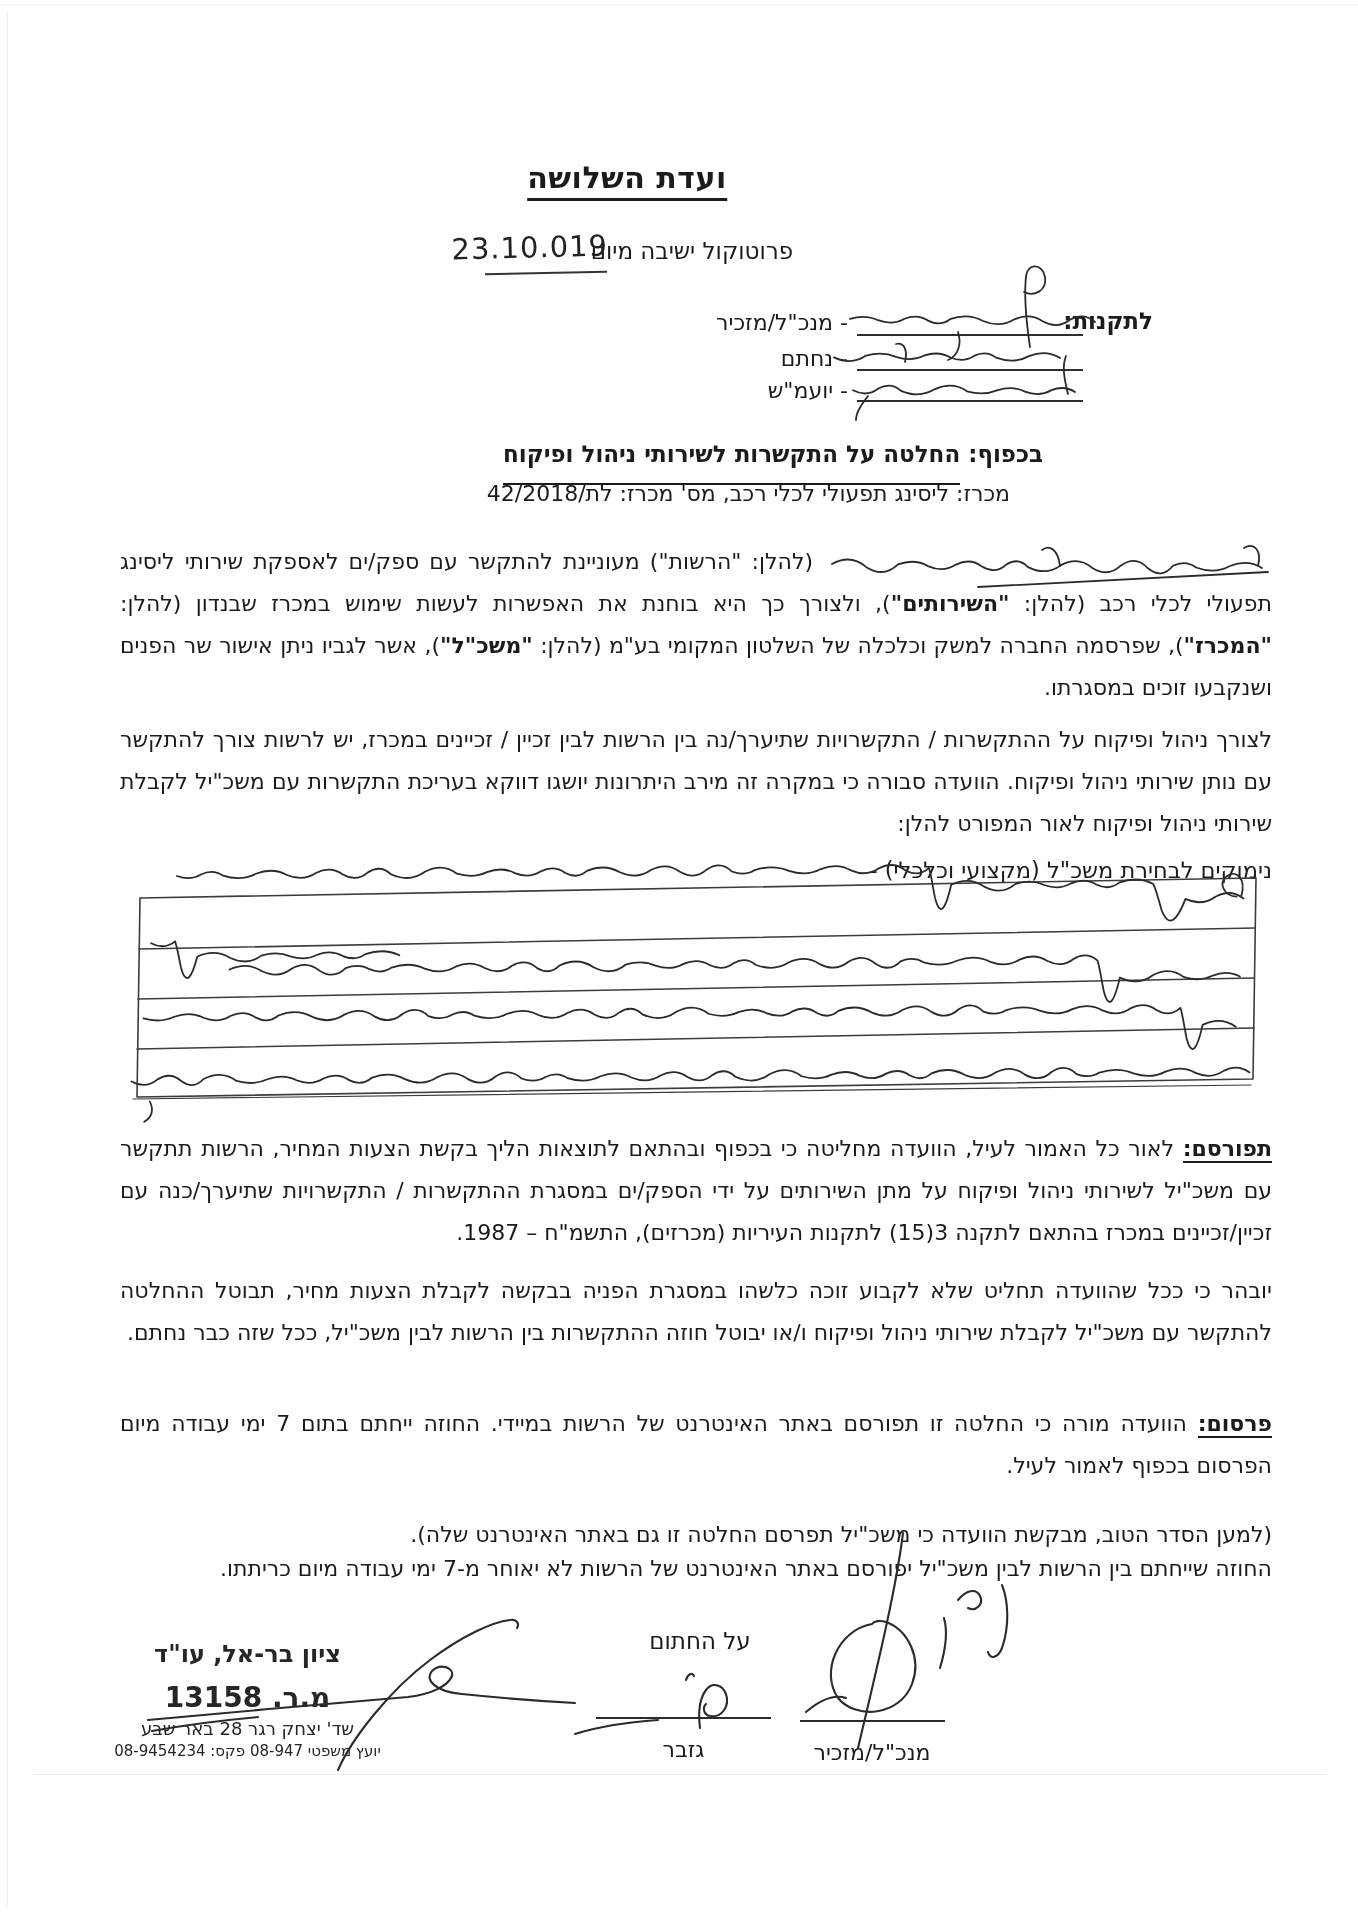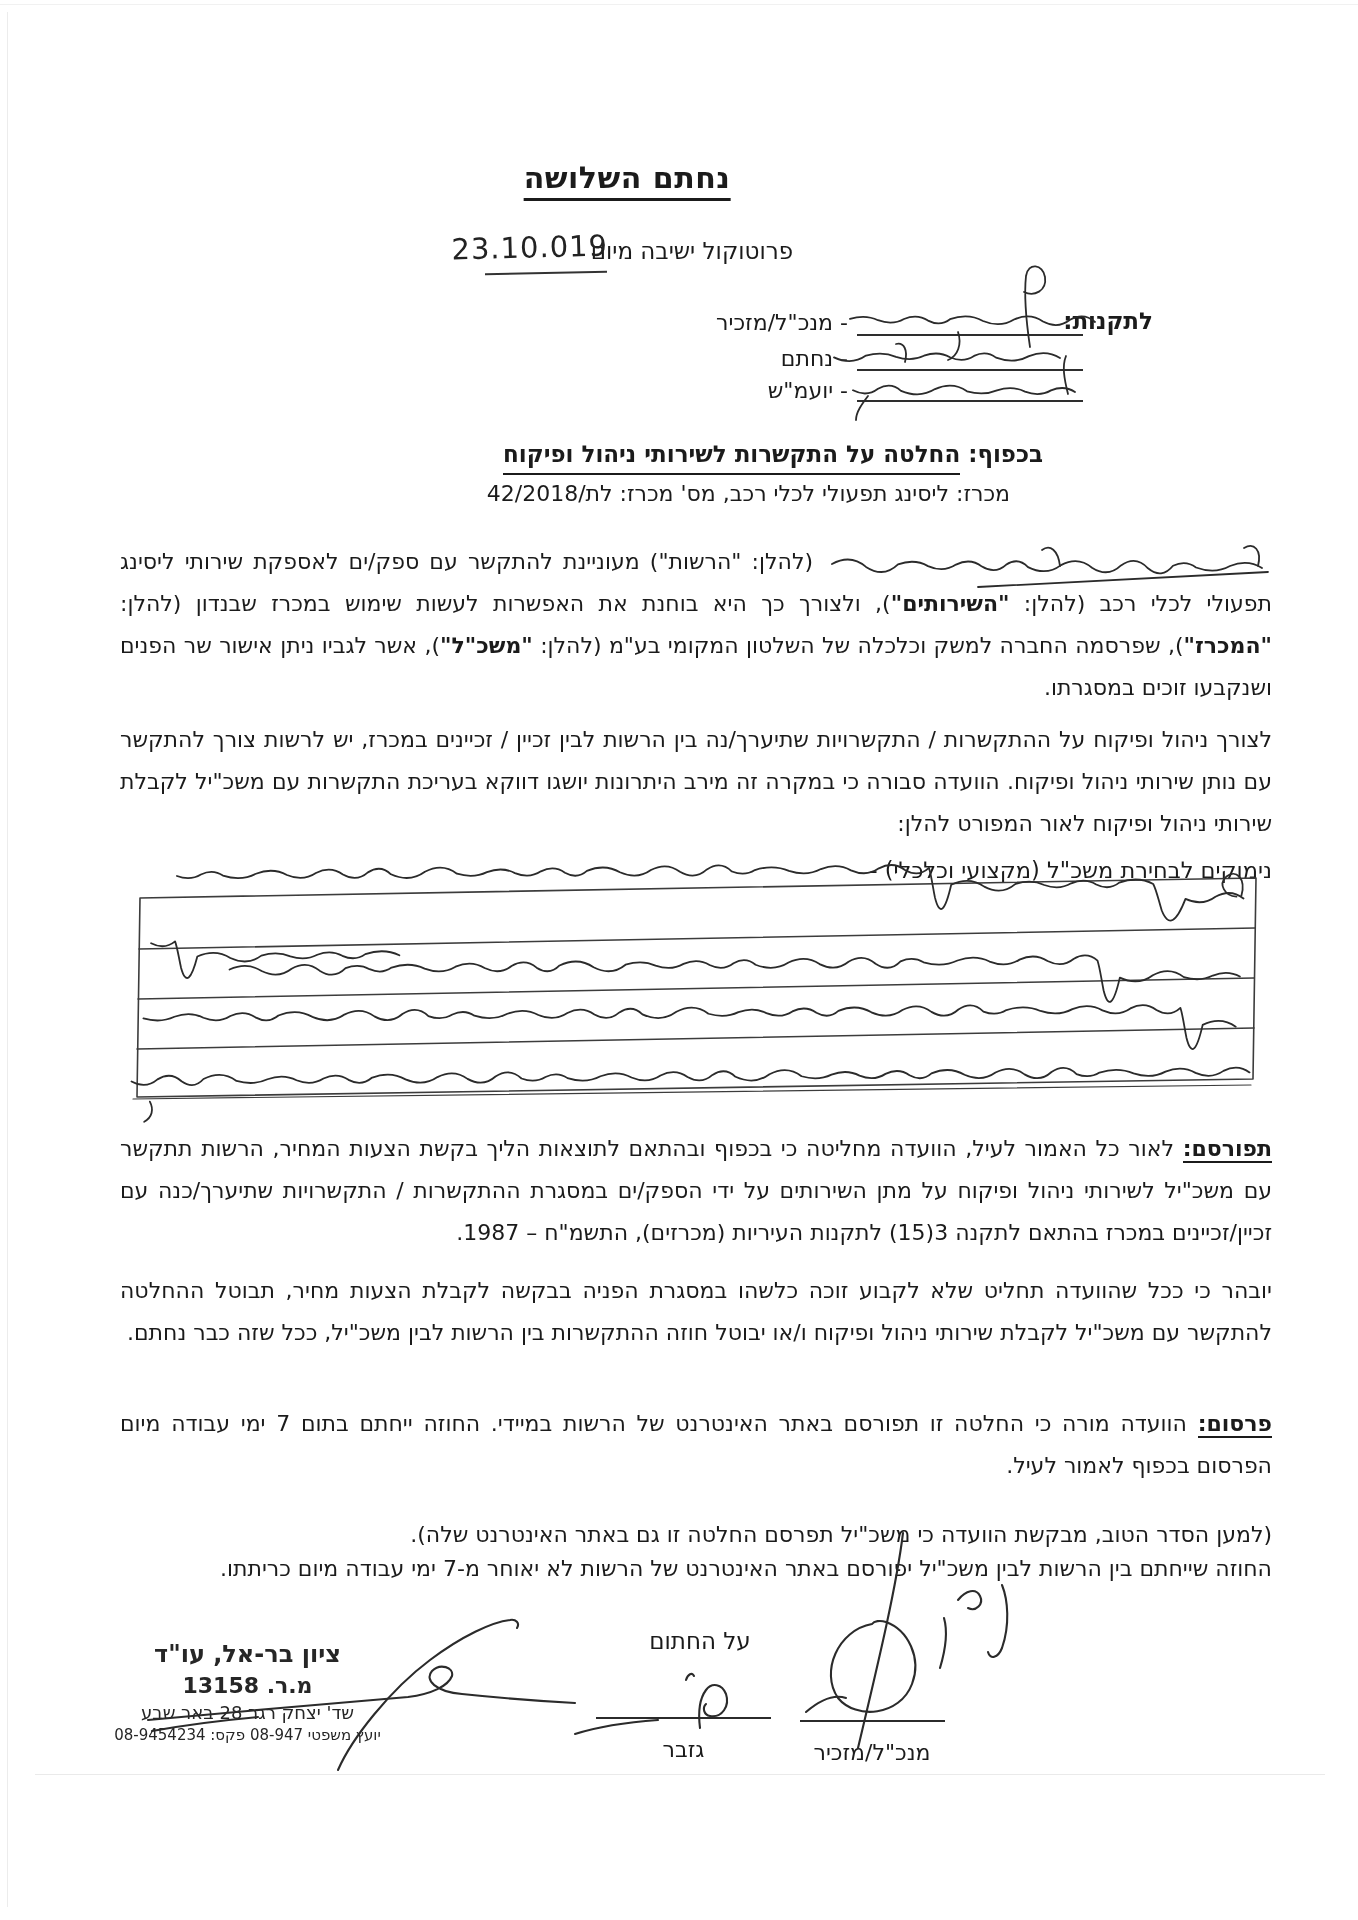--- a/index.html
+++ b/index.html
@@ -24,56 +24,56 @@
     font-size:29px;color:#222;transform:rotate(-1.5deg);letter-spacing:1px;white-space:nowrap;
   }
   .hand-date-line{top:272px;left:485px;width:122px;height:2px;background:#333;transform:rotate(-1.2deg);}
 
   .attendees-label{top:308px;right:205px;font-size:23px;font-weight:bold;white-space:nowrap;}
   .att-role{font-size:22px;white-space:nowrap;right:510px;}
   .att-line{left:857px;width:226px;height:1.5px;background:#2e2e2e;}
 
   .subject-row{top:441px;right:315px;font-size:23px;white-space:nowrap;}
   .subject-row .subj-label{font-weight:bold;}
-  .subject-row .subj-title{font-weight:bold;border-bottom:2.5px solid #1b1b1b;padding-bottom:6px;margin-top:28px;}
+  .subject-row .subj-title{font-weight:bold;border-bottom:2.5px solid #1b1b1b;padding-bottom:16px;margin-top:28px;}
   .tender-line{top:481px;right:348px;font-size:22px;white-space:nowrap;}
 
   .para{right:86px;width:1152px;font-size:22px;line-height:42px;text-align:justify;}
   .para .b{font-weight:bold;}
   .para .lbl{font-weight:bold;border-bottom:2px solid #1b1b1b;}
   .hw-gap{display:inline-block;width:459px;height:1px;}
   .single{text-align:right;}
 
   .reasons-label{top:857px;right:86px;font-size:22.5px;white-space:nowrap;}
 
   .sig-heading{top:1628px;left:645px;width:110px;font-size:23px;text-align:center;white-space:nowrap;}
   .sig-line-right{left:800px;top:1720px;width:145px;height:1.7px;background:#2b2b2b;}
   .sig-line-left{left:596px;top:1717px;width:175px;height:1.7px;background:#2b2b2b;}
   .sig-role-right{left:792px;top:1740px;width:160px;text-align:center;font-size:22px;white-space:nowrap;}
   .sig-role-left{left:596px;top:1737px;width:175px;text-align:center;font-size:22px;white-space:nowrap;}
 
   .stamp{left:100px;top:1640px;width:295px;text-align:center;color:#262626;}
   .stamp .s1{font-size:24px;font-weight:bold;white-space:nowrap;}
-  .stamp .s2{font-size:22px;font-weight:bold;margin-top:5px;white-space:nowrap;}
+  .stamp .s2{font-size:28px;font-weight:bold;margin-top:13px;white-space:nowrap;}
   .stamp .s3{font-size:18px;margin-top:4px;white-space:nowrap;}
   .stamp .s4{font-size:15px;margin-top:3px;white-space:nowrap;}
 
   svg.hw-layer{position:absolute;left:0;top:0;width:1358px;height:1920px;pointer-events:none;}
   svg.hw-layer path, svg.hw-layer line{fill:none;stroke:#2b2b2b;stroke-width:2.1;stroke-linecap:round;stroke-linejoin:round;}
   svg.hw-layer .ruled{stroke:#3c3c3c;stroke-width:1.6;}
   svg.hw-layer .thin{stroke-width:1.8;}
 </style>
 </head>
 <body>
 
 <div class="abs scan-edge-left"></div>
 <div class="abs scan-edge-top"></div>
 <div class="abs scan-fold"></div>
 
-<div class="abs doc-title">נחתם השלושה</div>
+<div class="abs doc-title">ועדת השלושה</div>
 
 <div class="abs protocol-label">פרוטוקול ישיבה מיום</div>
 <div class="abs hand-date">23.10.019</div>
 <div class="abs hand-date-line"></div>
 
 <div class="abs attendees-label">לתקנות:</div>
 <div class="abs att-role" style="top:310px;">- מנכ"ל/מזכיר</div>
 <div class="abs att-role" style="top:346px;">- נחתם</div>
 <div class="abs att-role" style="top:378px;">- יועמ"ש</div>
 <div class="abs att-line" style="top:334px;"></div>

